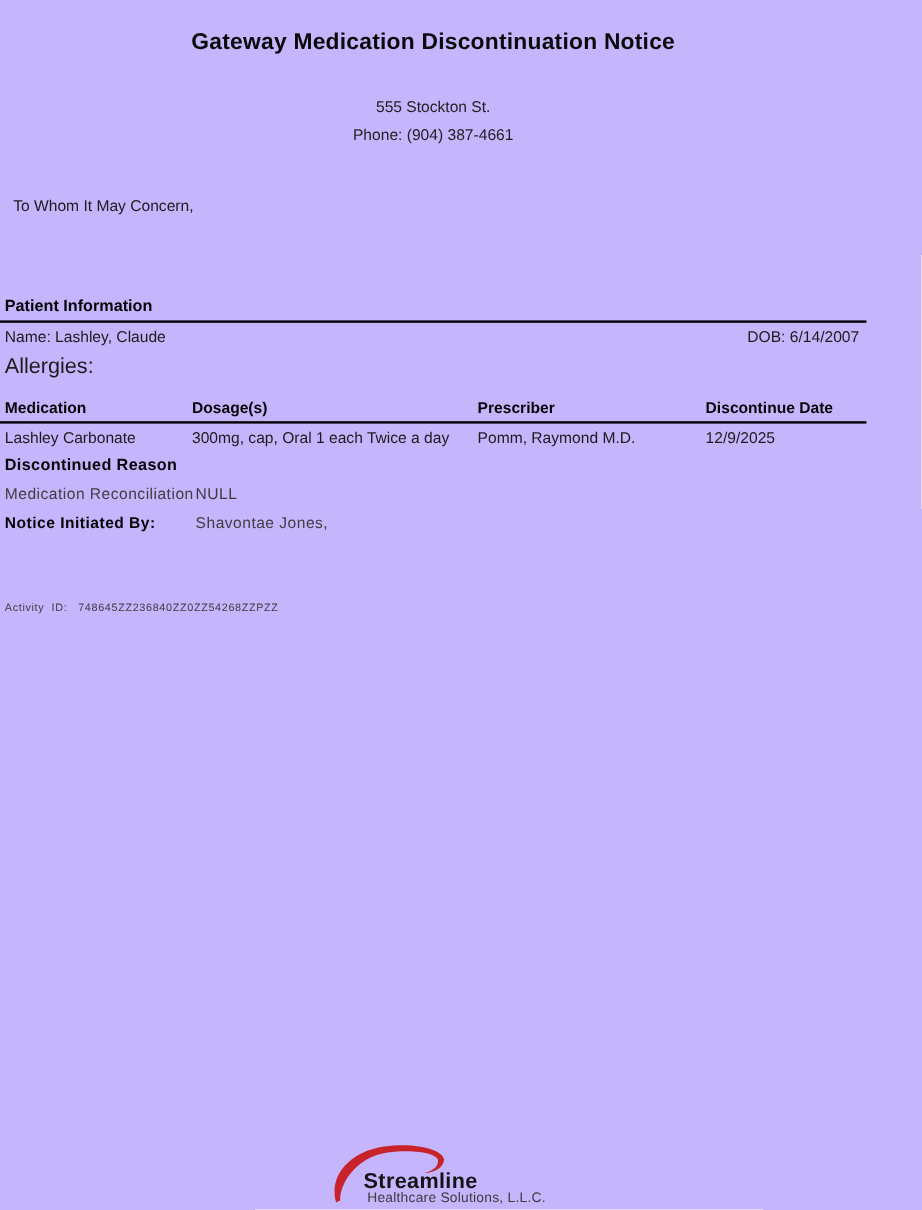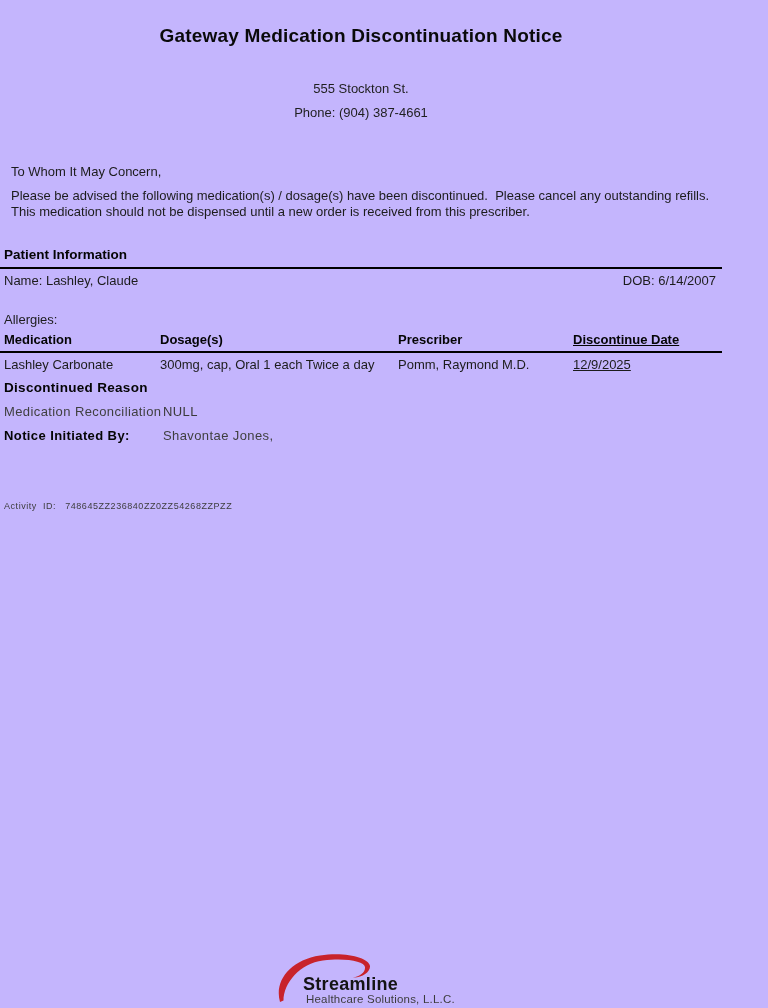--- a/index.html
+++ b/index.html
@@ -23,28 +23,28 @@
   .salutation { top: 164px; left: 11px; font-size: 13px; }
   .notice-body {
     top: 188px; left: 11px; width: 704px;
     font-size: 13px; line-height: 15.5px; white-space: pre-wrap;
   }
   .section-heading { font-size: 13.5px; font-weight: bold; color: #050505; }
   .pi-heading { top: 247px; left: 4px; }
   .rule { left: 0; width: 722px; height: 2px; background: #000000; }
   .pi-rule { top: 267px; }
   .name-row { top: 273px; left: 4px; width: 712px; display: flex; justify-content: space-between; font-size: 13px; }
-  .allergies { top: 312px; left: 4px; font-size: 13px; }
+  .allergies { top: 295px; left: 4px; font-size: 18px; }
   .th { top: 332px; font-size: 13px; font-weight: bold; color: #050505; }
   .med-rule { top: 351px; }
   .td { top: 357px; font-size: 13px; }
   .col-1 { left: 4px; }
   .col-2 { left: 160px; }
   .col-3 { left: 398px; }
-  .col-4 { left: 573px; text-decoration: underline; }
+  .col-4 { left: 588px; }
   .disc-heading { top: 380px; left: 4px; letter-spacing: 0.3px; }
   .reason-row { top: 404px; left: 4px; font-size: 13px; color: #3f3f3f; letter-spacing: 0.4px; }
   .reason-value { position: absolute; left: 159px; top: 0; color: #3a3a3a; }
   .init-row { top: 428px; left: 4px; font-size: 13px; }
   .init-label { font-weight: bold; color: #050505; letter-spacing: 0.4px; margin-top: 24px; }
   .init-value { position: absolute; left: 159px; top: 0; color: #3f3f3f; letter-spacing: 0.4px; white-space: pre; }
   .activity { top: 501px; left: 4px; font-size: 9px; color: #3d3d3d; letter-spacing: 0.55px; }
   .activity .id-value { margin-left: 9px; }
   .swoosh { position: absolute; left: 276px; top: 953px; width: 96px; height: 52px; }
   .brand-name { top: 974px; left: 303px; font-size: 18px; font-weight: bold; color: #141414; letter-spacing: 0.3px; }
@@ -53,21 +53,20 @@
 </head>
 <body>
 
 <div class="page">
 
   <div class="abs centered doc-title">Gateway Medication Discontinuation Notice</div>
   <div class="abs centered sub sub-2">555 Stockton St.</div>
   <div class="abs centered sub sub-3">Phone: (904) 387-4661</div>
 
   <div class="abs salutation">To Whom It May Concern,</div>
-  <div class="abs notice-body">Please be advised the following medication(s) / dosage(s) have been discontinued.  Please cancel any outstanding refills.  This medication should not be dispensed until a new order is received from this prescriber.</div>
 
   <div class="abs section-heading pi-heading">Patient Information</div>
   <div class="abs rule pi-rule"></div>
   <div class="abs name-row">
     <span>Name: Lashley, Claude</span>
     <span>DOB: 6/14/2007</span>
   </div>
   <div class="abs allergies">Allergies:</div>
 
   <span class="abs th col-1">Medication</span>

